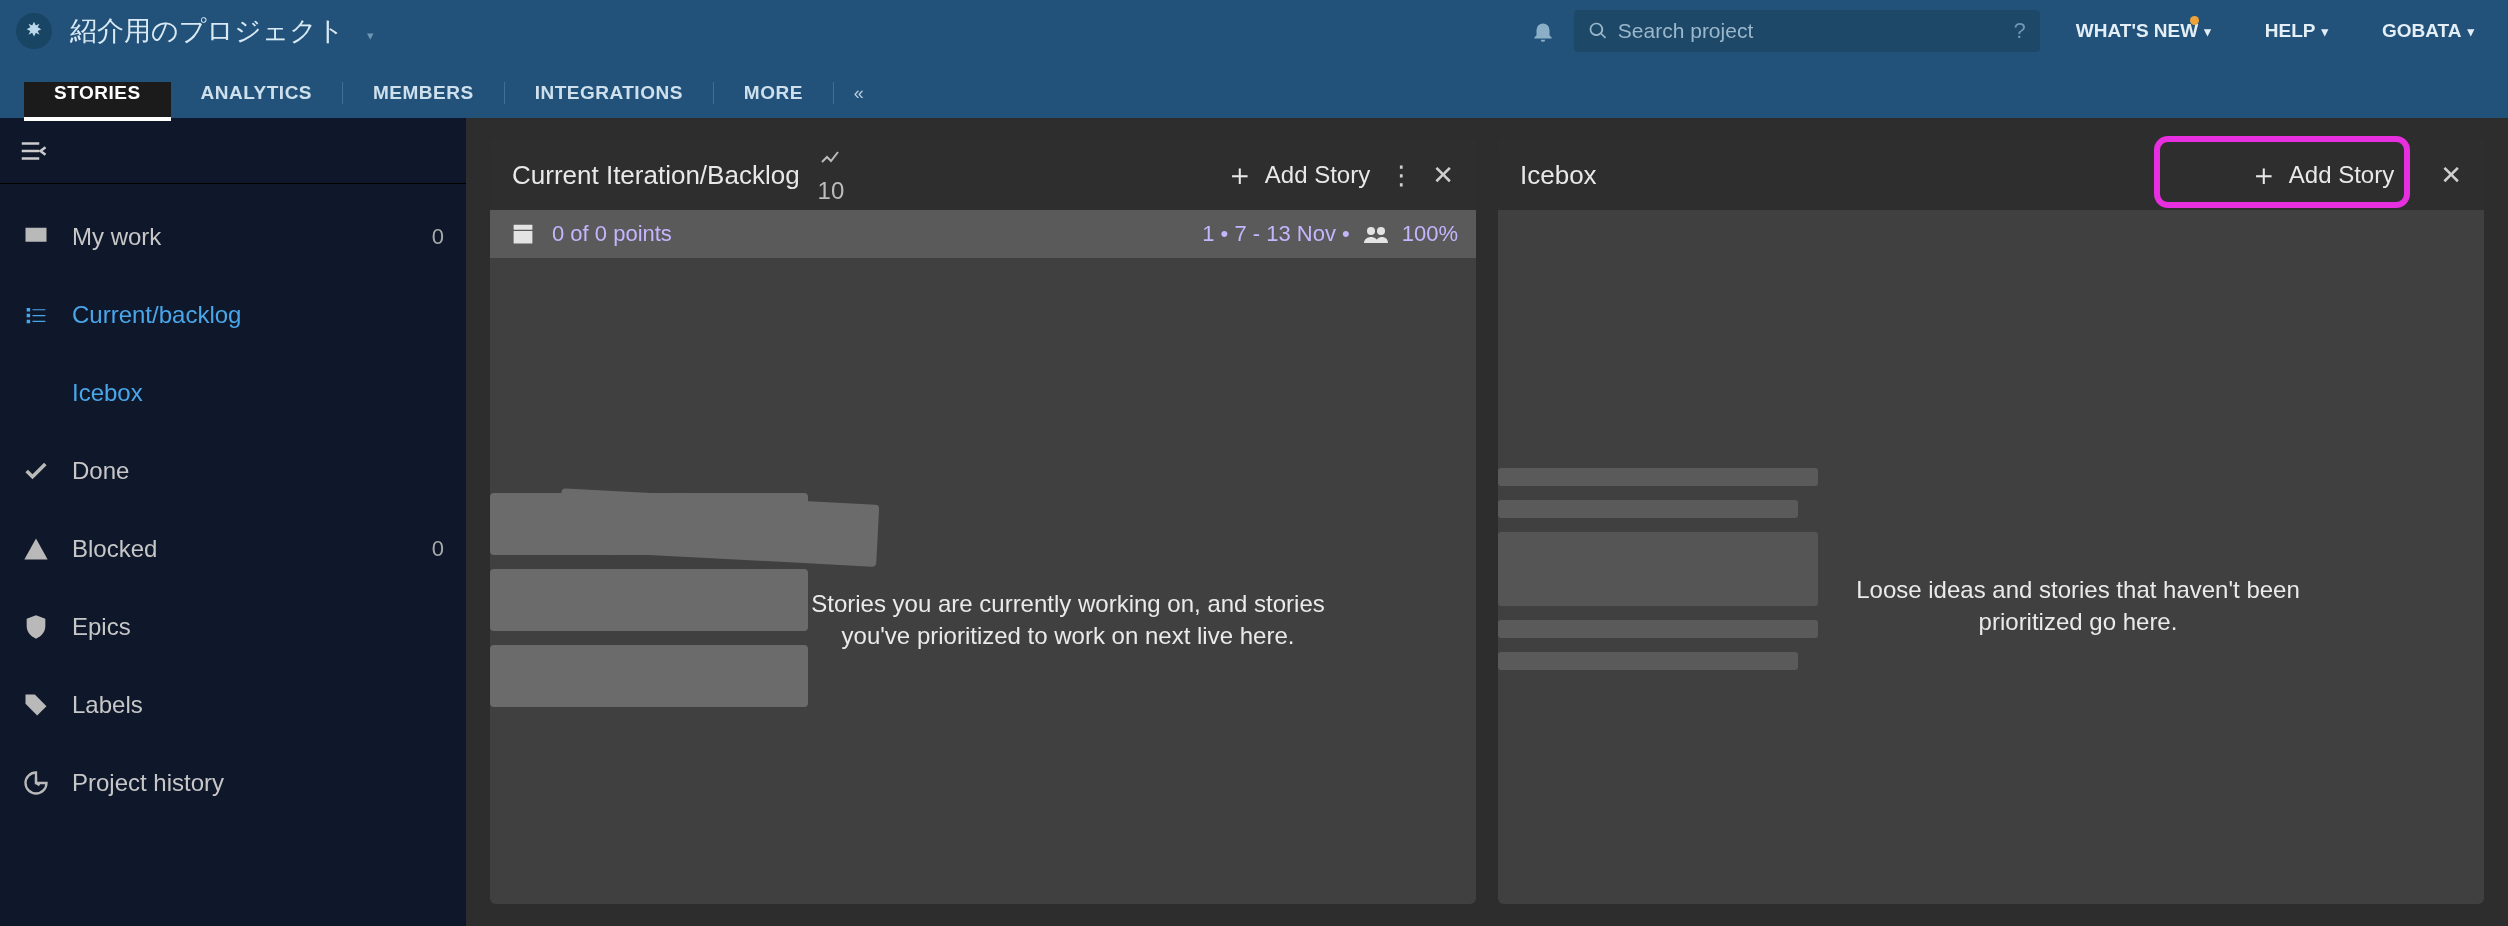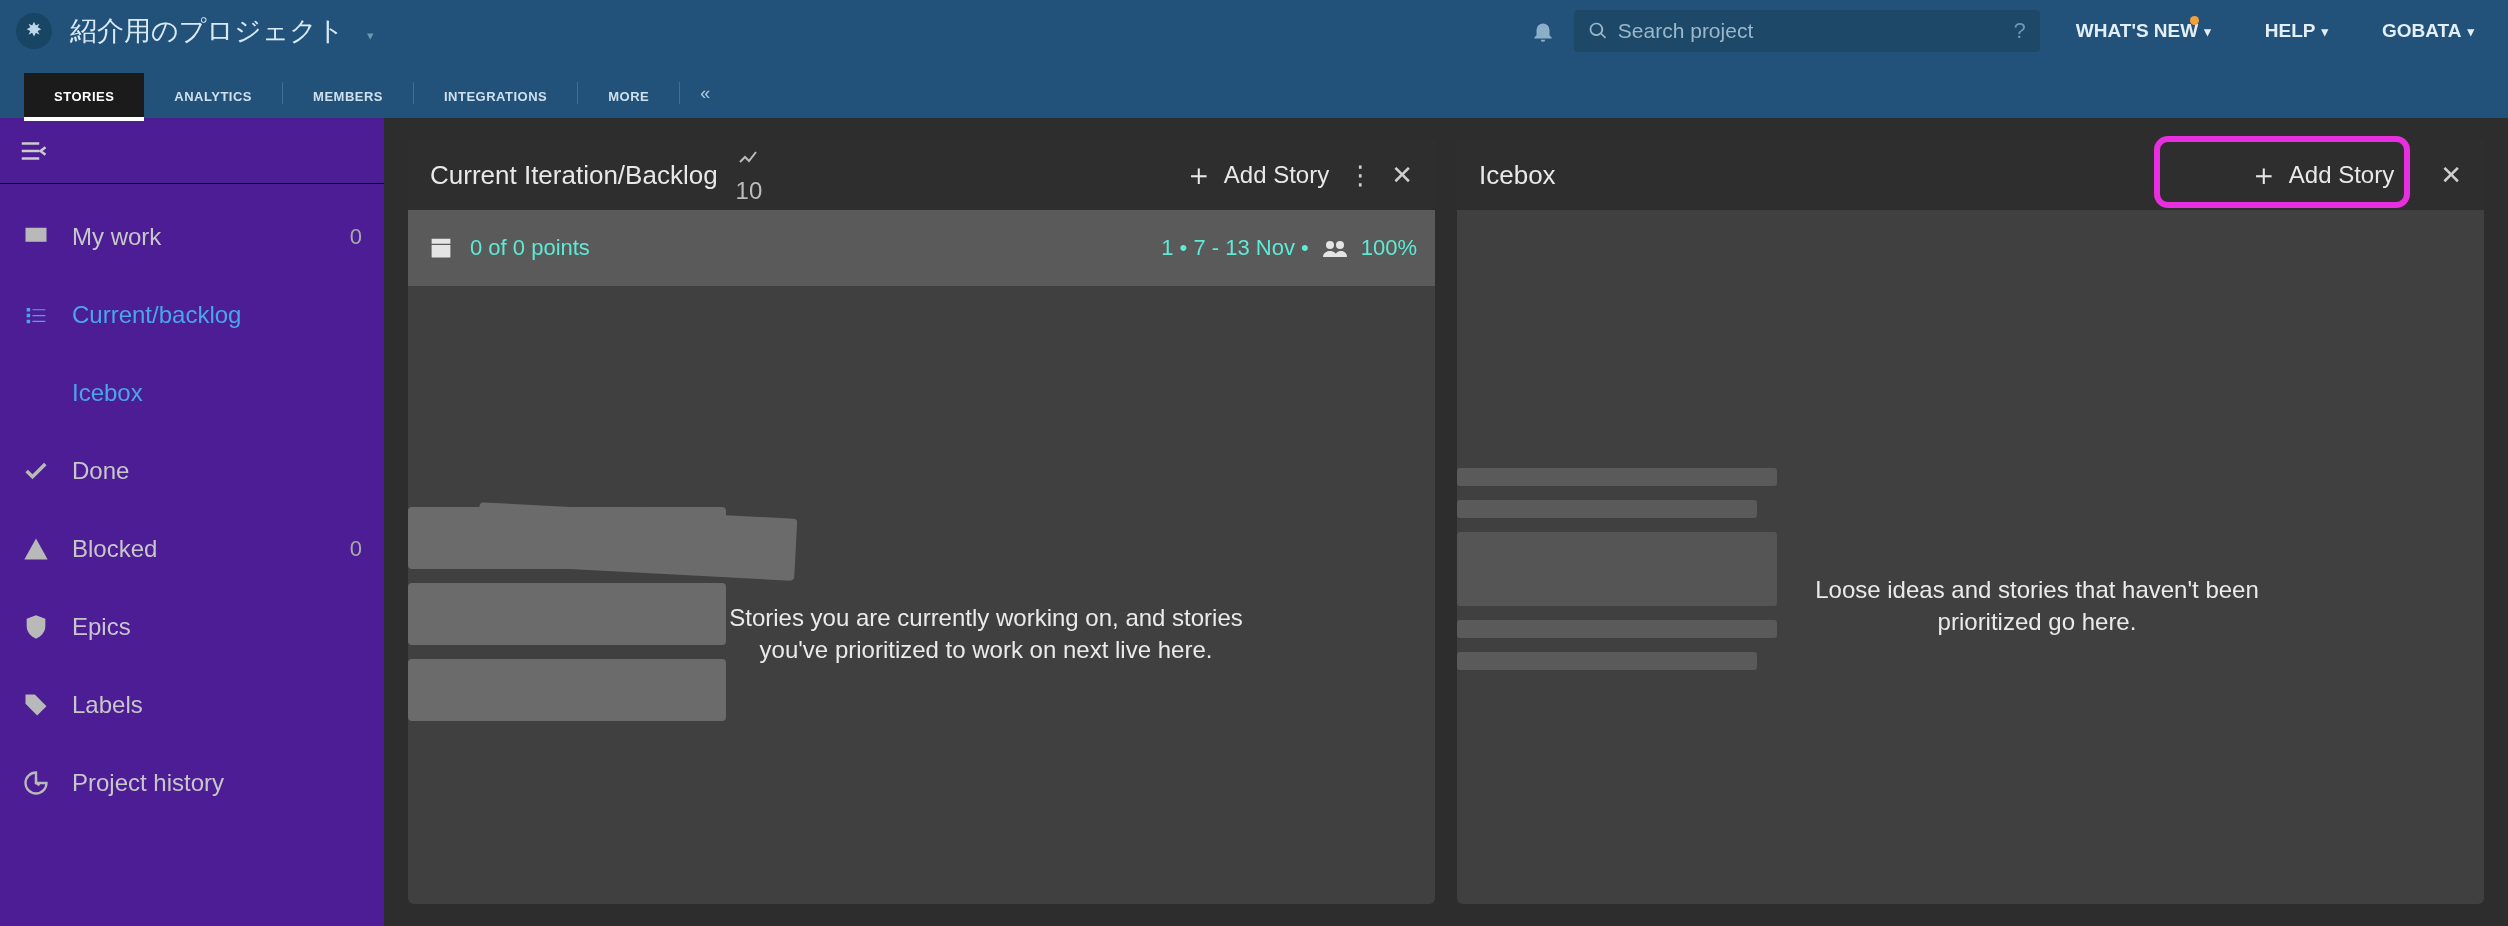--- a/index.html
+++ b/index.html
@@ -17,29 +17,29 @@
   .searchwrap svg { fill:#9ab7cb; width:20px; height:20px; }
   .searchwrap input { flex:1; background:transparent; border:none; outline:none; color:#d9e9f4; font-size:21px; }
   .searchwrap input::placeholder { color:#9ab7cb; }
   .searchwrap .qmark { color:#6f97b2; font-size:22px; }
   .top-right-item { color:#e3eef6; font-size:19px; font-weight:700; padding:0 18px; display:flex; align-items:center; gap:6px; position:relative;justify-content:center; }
   .top-right-item .caret, .proj-caret { font-size:13px; }
   .orange-dot { width:9px; height:9px; border-radius:50%; background:#f0a23a; position:absolute; top:-4px; right:30px; }
 
   
   .secondnav { background:#22527a; height:56px; display:flex; align-items:flex-end; padding-left:24px; gap:0; }
-  .tab { color:#cfe0ed; font-size:13px; font-weight:700; padding:16px 30px 14px; letter-spacing:.5px; position:relative; }
+  .tab { color:#cfe0ed; font-size:19px; font-weight:700; padding:0 30px 14px; letter-spacing:.5px; position:relative; }
   .tab.active { background:#1b1b1b; color:#fff; }
   .tab.active::after { content:""; position:absolute; left:0; right:0; bottom:-3px; height:4px; background:#fff; }
   .tabsep { width:1px; height:22px; background:#3f6f91; margin:0 0 14px; }
   .collapse-up { color:#b6cddd; padding:12px 20px 14px; font-size:18px; }
 
   
   .main { display:flex; height:calc(100% - 118px); }
-  .sidebar { width:384px; background:#4c1d95; display:flex; flex-direction:column; }
+  .sidebar { width:466px; background:#0f172a; display:flex; flex-direction:column; }
   .sidebar-top { height:66px; display:flex; align-items:center; padding-left:18px; border-bottom:1px solid #000; }
   .sidebar-top svg { stroke:#ccc; fill:none; stroke-width:2; width:30px; height:30px; }
   .side-items { padding:14px 0; }
   .side-item { display:flex; align-items:center; height:78px; padding:0 22px; font-size:24px; color:#c7c7c7; gap:22px; }
   .side-item.active { color:#49a6e9; }
   .side-item .count { margin-left:auto; color:#a9a9a9; font-size:22px; }
   .side-item svg { width:28px; height:28px; fill:#b9b9b9; flex-shrink:0; }
   .side-item.active svg { fill:#49a6e9; }
 
   .boards { flex:1; display:flex; gap:22px; padding:22px 24px; overflow:hidden; background:#2d2d2d; }
@@ -47,21 +47,21 @@
 
   .panel-hdr { height:70px; background:#2e2e2e; display:flex; align-items:center; padding:0 22px; gap:18px; color:#e8e8e8; font-size:26px; }
   .panel-hdr .velocity { display:flex; align-items:center; gap:8px; color:#bcbcbc; font-size:24px;flex-direction:column; }
   .panel-hdr .spacer { flex:1; }
   .panel-hdr .add { display:flex; align-items:center; gap:10px; font-size:24px; color:#e8e8e8; }
   .panel-hdr .dots,.panel-hdr .close { color:#cfcfcf; font-size:26px; }
   .panel-hdr .plus { font-size:30px; font-weight:400; }
 
   .highlight-box { position:absolute; border:6px solid #e72fe0; border-radius:14px; top:136px; left:2154px; width:256px; height:72px; pointer-events:none; }
 
-  .iter-bar { height:76px; background:#5a5a5a; display:flex; align-items:center; padding:0 18px; color:#5eead4; font-size:22px; gap:14px; }
+  .iter-bar { height:48px; background:#5a5a5a; display:flex; align-items:center; padding:0 18px; color:#c4b5fd; font-size:22px; gap:14px; }
   .iter-bar .cal { width:30px; height:30px; }
   .iter-bar .right { margin-left:auto; display:flex; align-items:center; gap:12px; }
 
   .panel-body { flex:1; display:flex; flex-direction:row; align-items:center; justify-content:flex-start; padding-top:38px; }
   .placeholder-stack { display:flex; flex-direction:column; gap:14px; align-items:center; position:relative; }
   .ph-card { width:318px; height:62px; background:#6b6b6b; border-radius:4px; }
   .ph-card.tilt { transform:rotate(3deg) translate(66px,-76px); position:absolute; top:76px; }
   .panel-empty-text { max-width:520px; color:#eaeaea; font-size:24px; line-height:1.35; text-align:center; margin-top:40px; }
 
   .ice-stack .ph-line { height:18px; background:#5a5a5a; border-radius:3px; margin-bottom:14px; }

